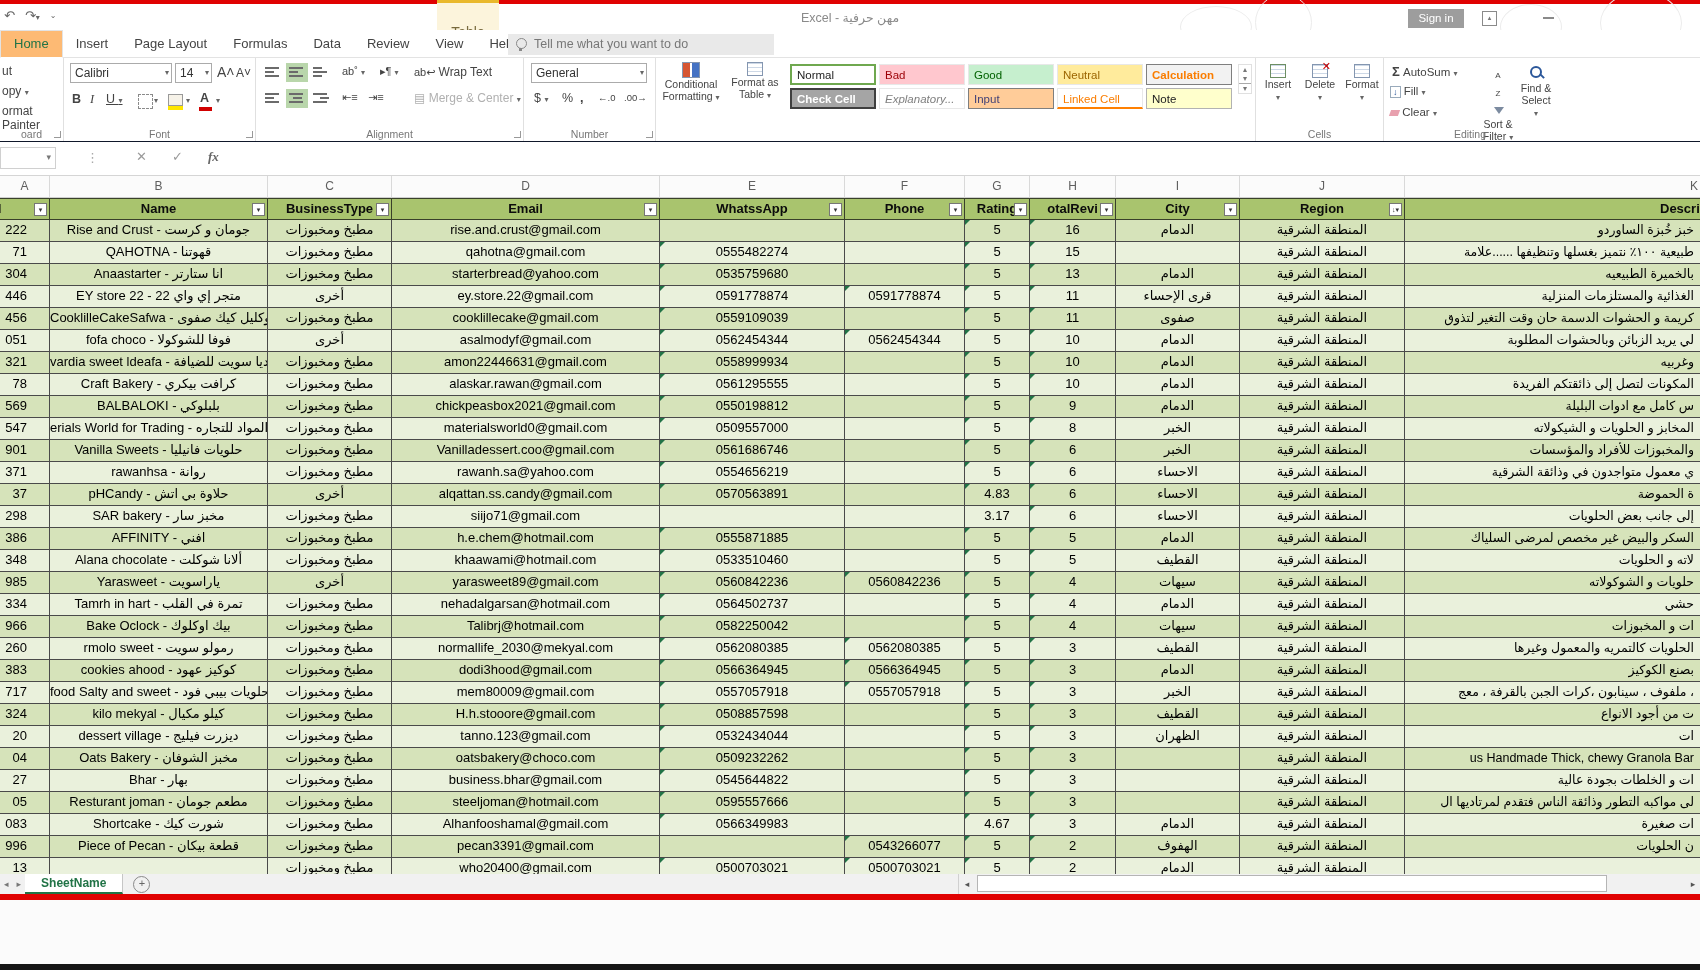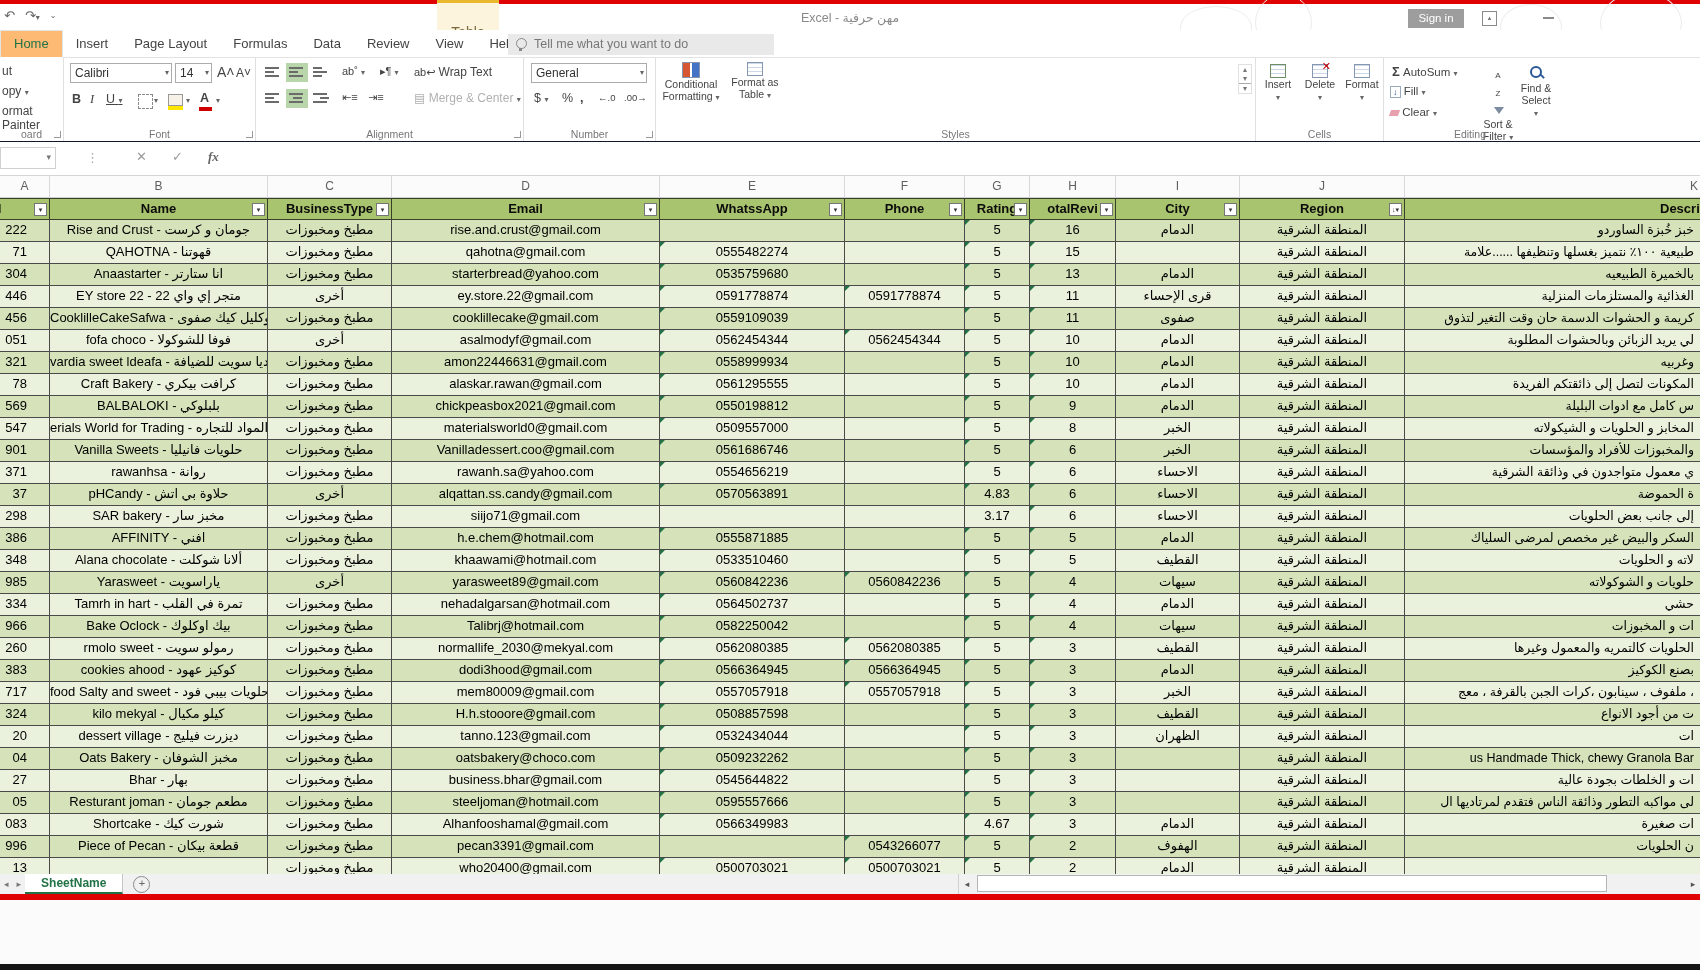--- a/index.html
+++ b/index.html
@@ -244,26 +244,37 @@
 
   <div class="rgroup" style="width:600px">
     <div class="abs" style="left:4px;top:4px;width:62px">
       <div style="margin:0 auto;width:16px;height:14px;border:1px solid #8496b0;background:linear-gradient(90deg,#d65532 0 7px,#fff 7px 9px,#4472c4 9px)"></div>
       <div class="two-line"><span>Conditional</span><br><span>Formatting</span> <span class="dd8">▾</span></div>
     </div>
     <div class="abs" style="left:70px;top:4px;width:58px">
       <div class="icon16" style="margin:0 auto"></div>
       <div class="two-line"><span>Format as</span><br><span>Table</span> <span class="dd8">▾</span></div>
     </div>
+    <div class="abs" style="left:134px;top:6px;width:442px;display:grid;grid-template-columns:repeat(5,86px);grid-gap:3px" id="style-gallery">
+        <div class="sg sg-normal">Normal</div>
+        <div class="sg sg-bad">Bad</div>
+        <div class="sg sg-good">Good</div>
+        <div class="sg sg-neutral">Neutral</div>
+        <div class="sg sg-calculation">Calculation</div>
+        <div class="sg sg-check-cell">Check Cell</div>
+        <div class="sg sg-explanatory">Explanatory...</div>
+        <div class="sg sg-input">Input</div>
+        <div class="sg sg-linked-cell">Linked Cell</div>
+        <div class="sg sg-note">Note</div>
+      </div>
     <div class="abs" style="left:582px;top:6px;width:12px;text-align:center;color:#777;font-size:8px;border:1px solid #e0e0e0">
       <div>▴</div>
       <div>▾</div>
       <div style="border-top:1px solid #aaa">▾</div>
     </div>
-    <div class="glabel">Styles</div>
   </div>
 
   <div class="rgroup" style="width:128px">
     <div class="abs" style="left:2px;top:6px;width:40px;text-align:center">
       <div class="icon16" style="margin:0 auto;border-color:#6d8f63"></div>
       <div class="two-line"><span>Insert</span><br><span class="dd8">▾</span></div>
     </div>
     <div class="abs" style="left:44px;top:6px;width:40px;text-align:center">
       <div class="icon16" style="margin:0 auto;position:relative">
           <span style="position:absolute;right:-4px;top:-5px;color:#c00;font-size:11px;font-weight:bold">✕</span>

